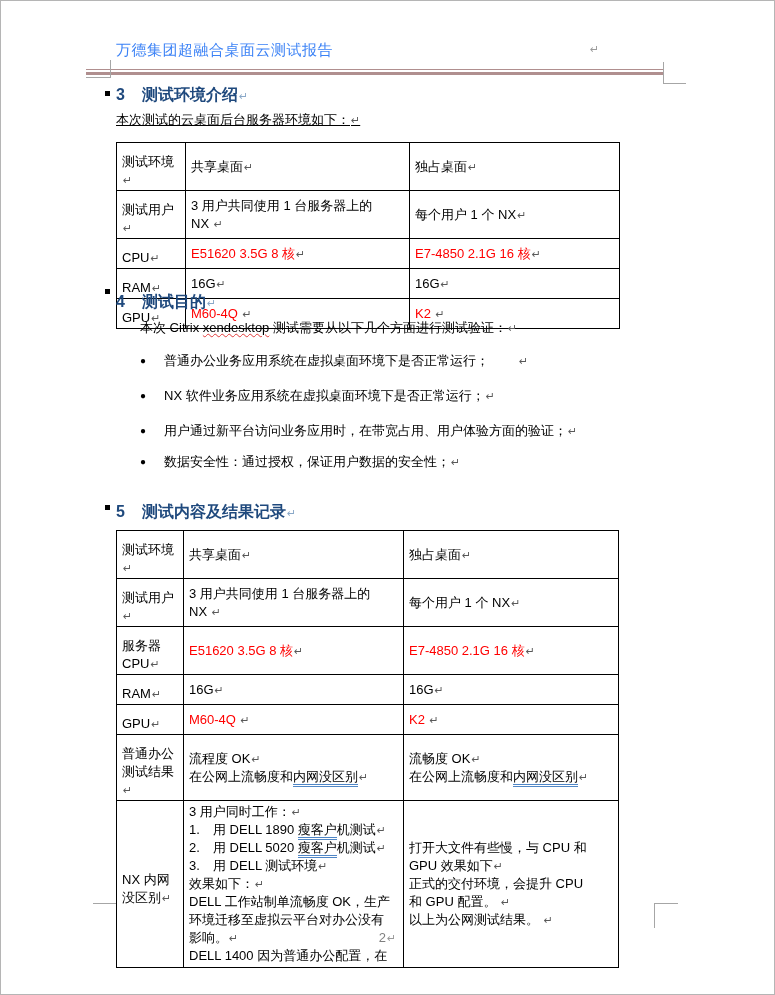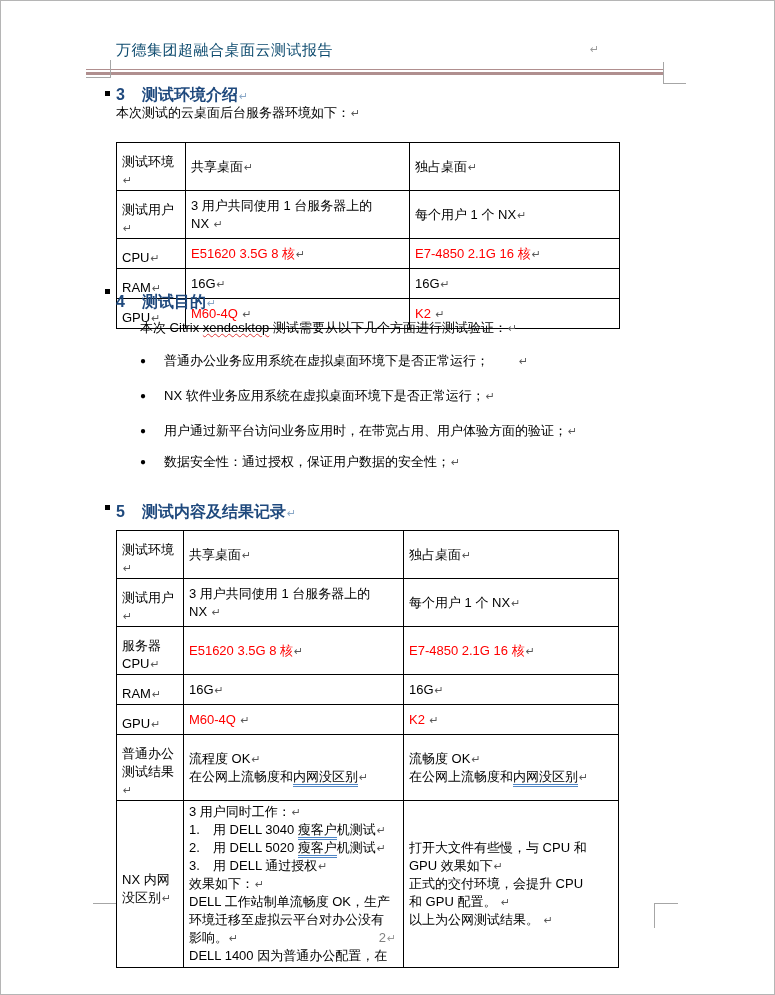--- a/index.html
+++ b/index.html
@@ -2,21 +2,21 @@
 <html><head>
 <meta charset="utf-8">
 <style>
   html,body{margin:0;padding:0;background:#e8e8e8;}
   .page{
     position:relative;width:775px;height:995px;background:#ffffff;
     border:1px solid #b5b5b5;box-sizing:border-box;overflow:hidden;
     font-family:"Liberation Sans","DejaVu Sans",sans-serif;color:#000;
   }
   
-  .run-head{position:absolute;left:115px;top:40px;font-size:15px;color:#0c4a6e;letter-spacing:.5px;}
+  .run-head{position:absolute;left:115px;top:40px;font-size:15px;color:#3b82f6;letter-spacing:.5px;}
   .run-head-mark{position:absolute;left:588px;top:42px;}
   .head-rule{position:absolute;left:85px;top:68px;width:578px;height:2px;
     border-top:1px solid #b08f8f;border-bottom:3px solid #b08f8f;}
   
   .crop{position:absolute;}
   .crop-tl{left:85px;top:59px;width:24px;height:17px;border-right:1px solid #a6a6a6;border-bottom:1px solid #a6a6a6;}
   .crop-tr{left:662px;top:61px;width:22px;height:21px;border-left:1px solid #a6a6a6;border-bottom:1px solid #a6a6a6;}
   .crop-bl{left:92px;top:902px;width:23px;height:24px;border-top:1px solid #a6a6a6;border-right:1px solid #a6a6a6;}
   .crop-br{left:653px;top:902px;width:23px;height:24px;border-top:1px solid #a6a6a6;border-left:1px solid #a6a6a6;}
   
@@ -58,21 +58,21 @@
 
   <div class="crop crop-tl"></div>
   <div class="crop crop-tr"></div>
   <div class="crop crop-bl"></div>
   <div class="crop crop-br"></div>
 
   <div class="sqmark" style="left:104px;top:90px;"></div>
   <div class="heading" style="top:84px;">
     <span class="h-num">3</span><span>测试环境介绍</span><span class="pilcrow">↵</span>
   </div>
-  <div class="para" style="left:115px;top:102px;">
+  <div class="para" style="left:115px;top:109px;text-decoration:underline;">
     <span>本次测试的云桌面后台服务器环境如下：</span><span class="pilcrow">↵</span>
   </div>
 
   <table class="doc" style="left:115px;top:141px;">
     <colgroup>
         <col style="width:69px">
         <col style="width:224px">
         <col style="width:210px">
       </colgroup>
     <tbody>
@@ -180,23 +180,23 @@
       </td>
       <td>
         <span>流畅度 OK</span><span class="pilcrow">↵</span><br>
         <span>在公网上流畅度和</span><span class="ul-blue">内网没区别</span><span class="pilcrow">↵</span>
       </td>
     </tr>
     <tr style="height:167px">
       <td class="lbl"><span>NX 内网没区别</span><span class="pilcrow">↵</span></td>
       <td class="vtop">
         <span>3 用户同时工作：</span><span class="pilcrow">↵</span><br>
-        <span class="num-ind">1.</span><span>用 DELL 3040 </span><span class="ul-blue">瘦客户</span><span>机测试</span><span class="pilcrow">↵</span><br>
+        <span class="num-ind">1.</span><span>用 DELL 1890 </span><span class="ul-blue">瘦客户</span><span>机测试</span><span class="pilcrow">↵</span><br>
         <span class="num-ind">2.</span><span>用 DELL 5020 </span><span class="ul-blue">瘦客户</span><span>机测试</span><span class="pilcrow">↵</span><br>
-        <span class="num-ind">3.</span><span>用 DELL 通过授权</span><span class="pilcrow">↵</span><br>
+        <span class="num-ind">3.</span><span>用 DELL 测试环境</span><span class="pilcrow">↵</span><br>
         <span>效果如下：</span><span class="pilcrow">↵</span><br>
         <span>DELL 工作站制单流畅度 OK，生产</span><br>
         <span>环境迁移至虚拟云平台对办公没有</span><br>
         <span>影响。</span><span class="pilcrow">↵</span><br>
         <span>DELL 1400 因为普通办公配置，在</span>
       </td>
       <td>
         <span>打开大文件有些慢，与 CPU 和</span><br>
         <span>GPU 效果如下</span><span class="pilcrow">↵</span><br>
         <span>正式的交付环境，会提升 CPU</span><br>

